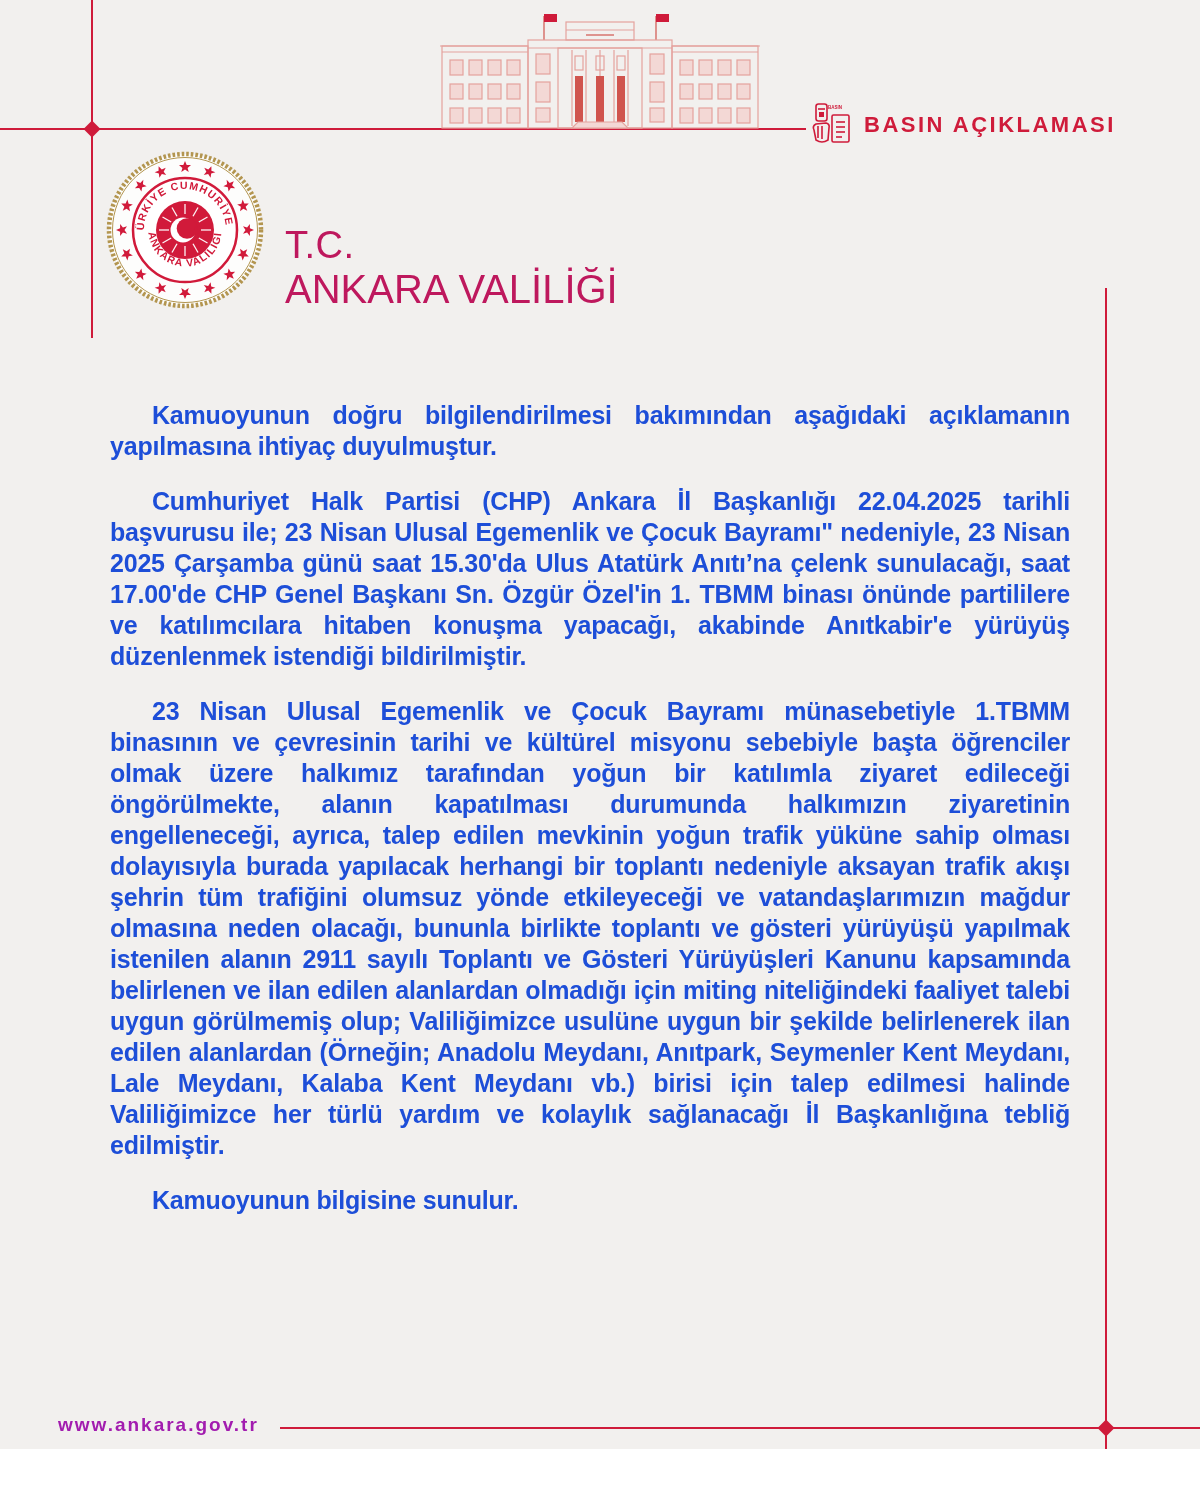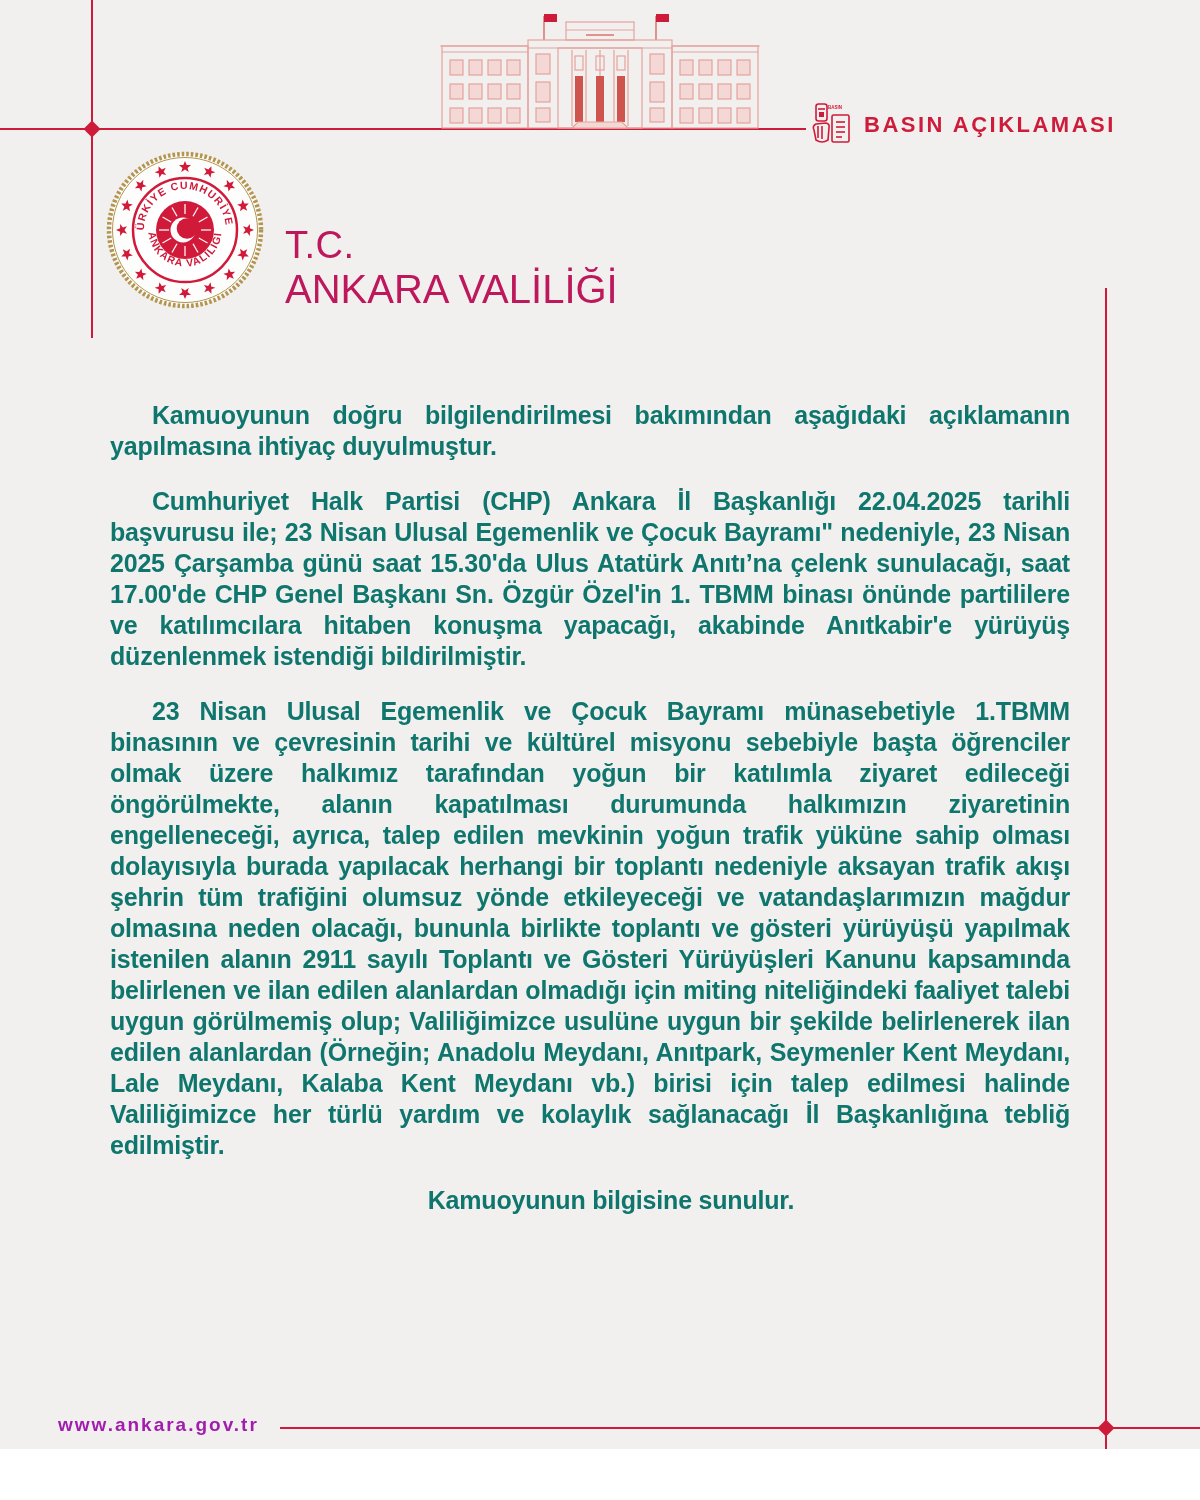--- a/index.html
+++ b/index.html
@@ -33,29 +33,29 @@
 
   
   .emblem{position:absolute;left:105px;top:150px;width:160px;height:160px;}
   .titles{position:absolute;left:285px;top:180px;color:#be185d;font-weight:400;line-height:1.12;margin-top:44px;}
   .title-tc{font-size:38px;letter-spacing:0.5px;}
   .title-main{font-size:40px;letter-spacing:0px;}
 
   
   .doc-body{
     position:absolute;left:110px;top:400px;width:960px;
-    color:#0f766e;font-size:25px;font-weight:700;line-height:31px;
+    color:#1d4ed8;font-size:25px;font-weight:700;line-height:31px;
     letter-spacing:-0.2px;
   }
   .doc-body p{
     margin:0 0 24px 0;
     text-align:justify;
     text-indent:42px;
   }
-  .doc-body p:last-child{text-align:center;}
+  .doc-body p:last-child{text-align:left;}
 
   
   .website{
     position:absolute;left:58px;top:1414px;
     color:#a21caf;font-size:19px;font-weight:700;letter-spacing:2px;white-space:nowrap;
   }
   .social-item{position:absolute;top:1449px;display:flex;align-items:center;gap:7px;cursor:pointer;}
   .social-item svg{width:34px;height:34px;display:block;}
   .social-handle{color:#cf1b3a;font-size:15px;font-weight:700;white-space:nowrap;text-decoration:underline;}
   .si-facebook{left:504px;}

